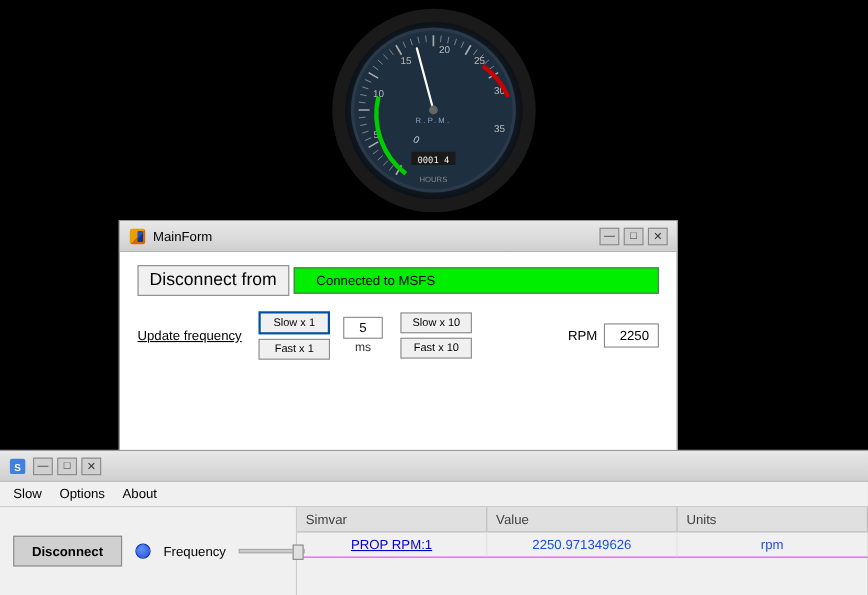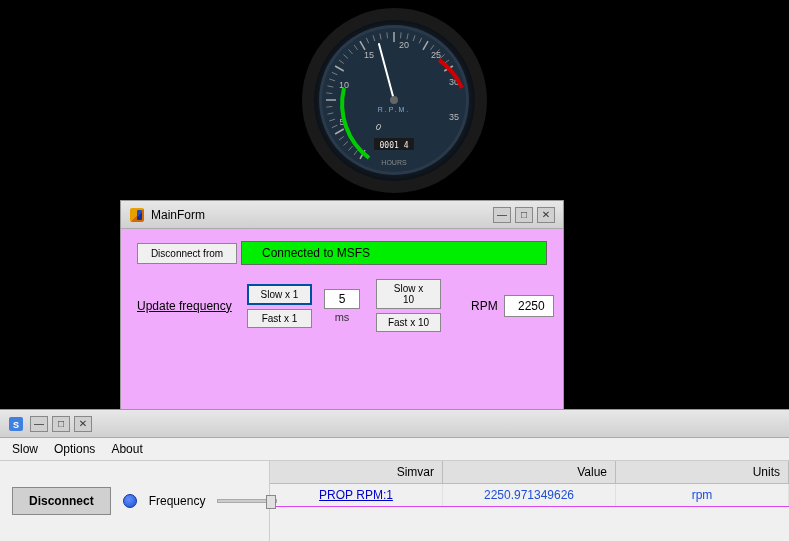--- a/index.html
+++ b/index.html
@@ -38,24 +38,24 @@
     .gauge-svg {
       position: absolute;
       top: 0; left: 0;
       width: 100%; height: 100%;
     }
 
     
     .main-window {
       position: absolute;
       top: 200px;
-      left: 120px;
-      width: 444px;
+      left: 108px;
+      width: 508px;
       height: 215px;
-      background: #f0abfc;
+      background: #ffffff;
       border: 1px solid #999;
       box-shadow: 2px 2px 8px rgba(0,0,0,0.3);
     }
 
     .window-titlebar {
       background: linear-gradient(to bottom, #e8e8e8, #d0d0d0);
       height: 28px;
       display: flex;
       align-items: center;
       padding: 0 8px;
@@ -123,21 +123,21 @@
       display: flex;
       align-items: center;
       margin-bottom: 14px;
     }
 
     .disconnect-btn {
       background: #f0f0f0;
       border: 1px solid #888;
       padding: 4px 10px;
       cursor: pointer;
-      font-size: 10px;
+      font-size: 16px;
       min-width: 100px;
     }
 
     .connection-status {
       flex: 1;
       margin-left: 4px;
       background: #00ee00;
       border: 1px solid #666;
       padding: 4px 20px;
       font-size: 12px;
@@ -349,23 +349,23 @@
     .simvar-table-header {
       display: grid;
       grid-template-columns: 1fr 1fr 1fr;
       background: #e0e0e0;
       border-bottom: 1px solid #bbb;
     }
 
     .simvar-col-header {
       padding: 4px 8px;
       font-size: 12px;
-      text-align: right;
+      text-align: left;
       border-right: 1px solid #bbb;
-      color: #000000;
+      color: #404040;
     }
 
     .simvar-row {
       display: grid;
       grid-template-columns: 1fr 1fr 1fr;
       border-bottom: 1px solid #d946ef;
     }
 
     .simvar-cell {
       padding: 4px 8px;

